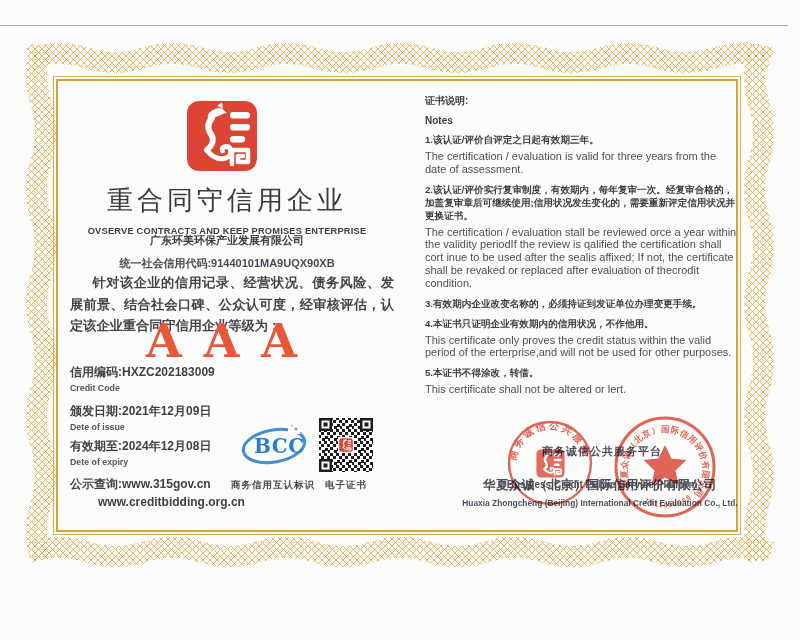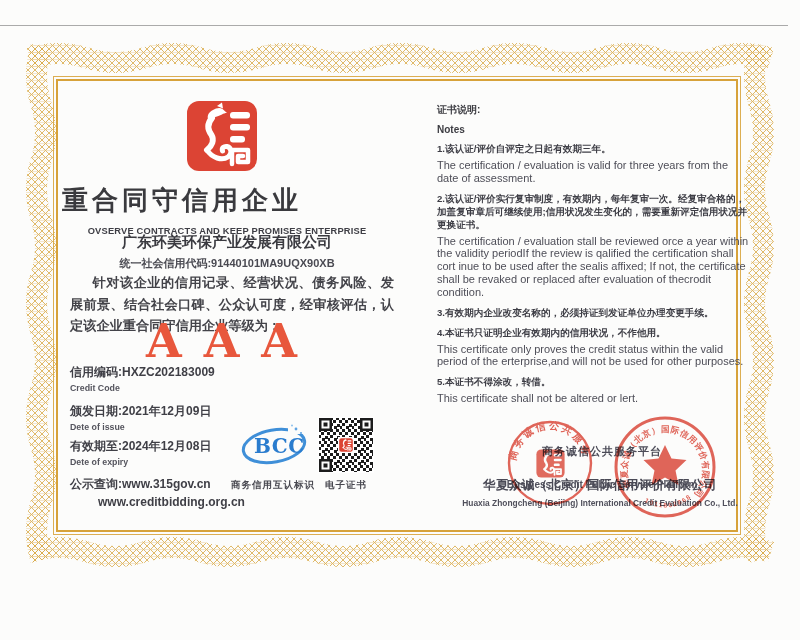--- a/index.html
+++ b/index.html
@@ -12,39 +12,39 @@
   .abs{position:absolute;}
   
   .scan-line{left:0;top:25px;width:788px;height:1px;background:#8f8f8f;opacity:.75;}
   
   .full-svg{left:0;top:0;width:800px;height:640px;pointer-events:none;}
   
   .inner-frame{left:53px;top:76px;width:688px;height:459px;border:1px solid #dcae52;box-sizing:border-box;}
   .inner-frame::before{content:"";position:absolute;left:2px;top:2px;right:2px;bottom:2px;border:2px solid #d7a23a;}
   
   .emblem{left:186px;top:100px;width:72px;height:72px;}
-  .cert-title{left:62px;top:183px;width:330px;font-size:26px;font-weight:bold;letter-spacing:4px;color:#3a3a3e;}
+  .cert-title{left:62px;top:183px;width:330px;text-align:center;font-size:26px;font-weight:normal;letter-spacing:4px;color:#3a3a3e;}
   .cert-sub{left:62px;top:226px;width:330px;text-align:center;font-size:9.3px;font-weight:bold;letter-spacing:.2px;color:#3e3e45;}
-  .company{left:62px;top:233px;width:330px;text-align:center;font-size:15px;font-weight:bold;color:#3a3a40;}
+  .company{left:62px;top:233px;width:330px;text-align:center;font-size:11px;font-weight:bold;color:#3a3a40;}
   .ucode{left:62px;top:256px;width:330px;text-align:center;font-size:11px;font-weight:600;color:#4a4a52;}
   .para{left:70px;top:272px;width:324px;font-size:13.2px;line-height:21.5px;font-weight:600;color:#434349;text-indent:1.7em;text-align:justify;}
   .grade{left:62px;top:314px;width:330px;text-align:center;font-family:"DejaVu Serif", serif;font-size:46px;font-weight:bold;color:#e8573c;letter-spacing:22px;padding-left:11px;box-sizing:border-box;}
   .fld-cn{font-size:12px;font-weight:600;color:#3f3f46;}
   .fld-en{font-size:8.8px;font-weight:600;color:#55555e;margin-top:2px;}
   .f-credit{left:70px;top:364px;}
   .f-issue{left:70px;top:403px;}
   .f-expiry{left:70px;top:438px;}
   .f-query{left:70px;top:476px;}
   .f-query2{left:98px;top:495px;font-size:12px;font-weight:600;color:#3f3f46;}
   .bcc{left:241px;top:422px;width:68px;height:46px;}
   .bcc-label{left:231px;top:479px;width:90px;font-size:9.5px;font-weight:bold;letter-spacing:1px;color:#47474f;}
   .qr{left:318px;top:417px;width:56px;height:56px;}
   .qr-label{left:320px;top:479px;width:52px;text-align:center;font-size:9.5px;font-weight:bold;letter-spacing:1px;color:#47474f;}
   
-  .notes{left:425px;top:103px;width:313px;margin-left:12px;}
+  .notes{left:425px;top:94px;width:313px;}
   .n-h{font-size:10px;font-weight:bold;color:#3c3c42;margin:0 0 7px;}
   .n-cn{font-size:9.6px;font-weight:bold;color:#3d3d45;line-height:13px;margin:7px 0 4px;}
   .n-en{font-size:11px;font-weight:500;color:#4e4e58;line-height:12.8px;margin:4px 0;}
   .reexam{margin-top:18px;}
   .re-row{display:flex;align-items:flex-end;margin-top:6px;}
   .re-en{font-size:9.5px;font-weight:bold;color:#3d3d45;white-space:nowrap;}
   .re-line{flex:1;border-bottom:1px solid #4e4e58;height:10px;margin-left:2px;}
   
   .iss1cn{left:472px;top:444px;width:260px;text-align:center;font-size:11px;font-weight:bold;letter-spacing:1px;color:#4c4c58;}
   .iss1en{left:472px;top:459px;width:260px;text-align:center;font-size:10px;font-weight:bold;color:#50505c;margin-top:20px;}

